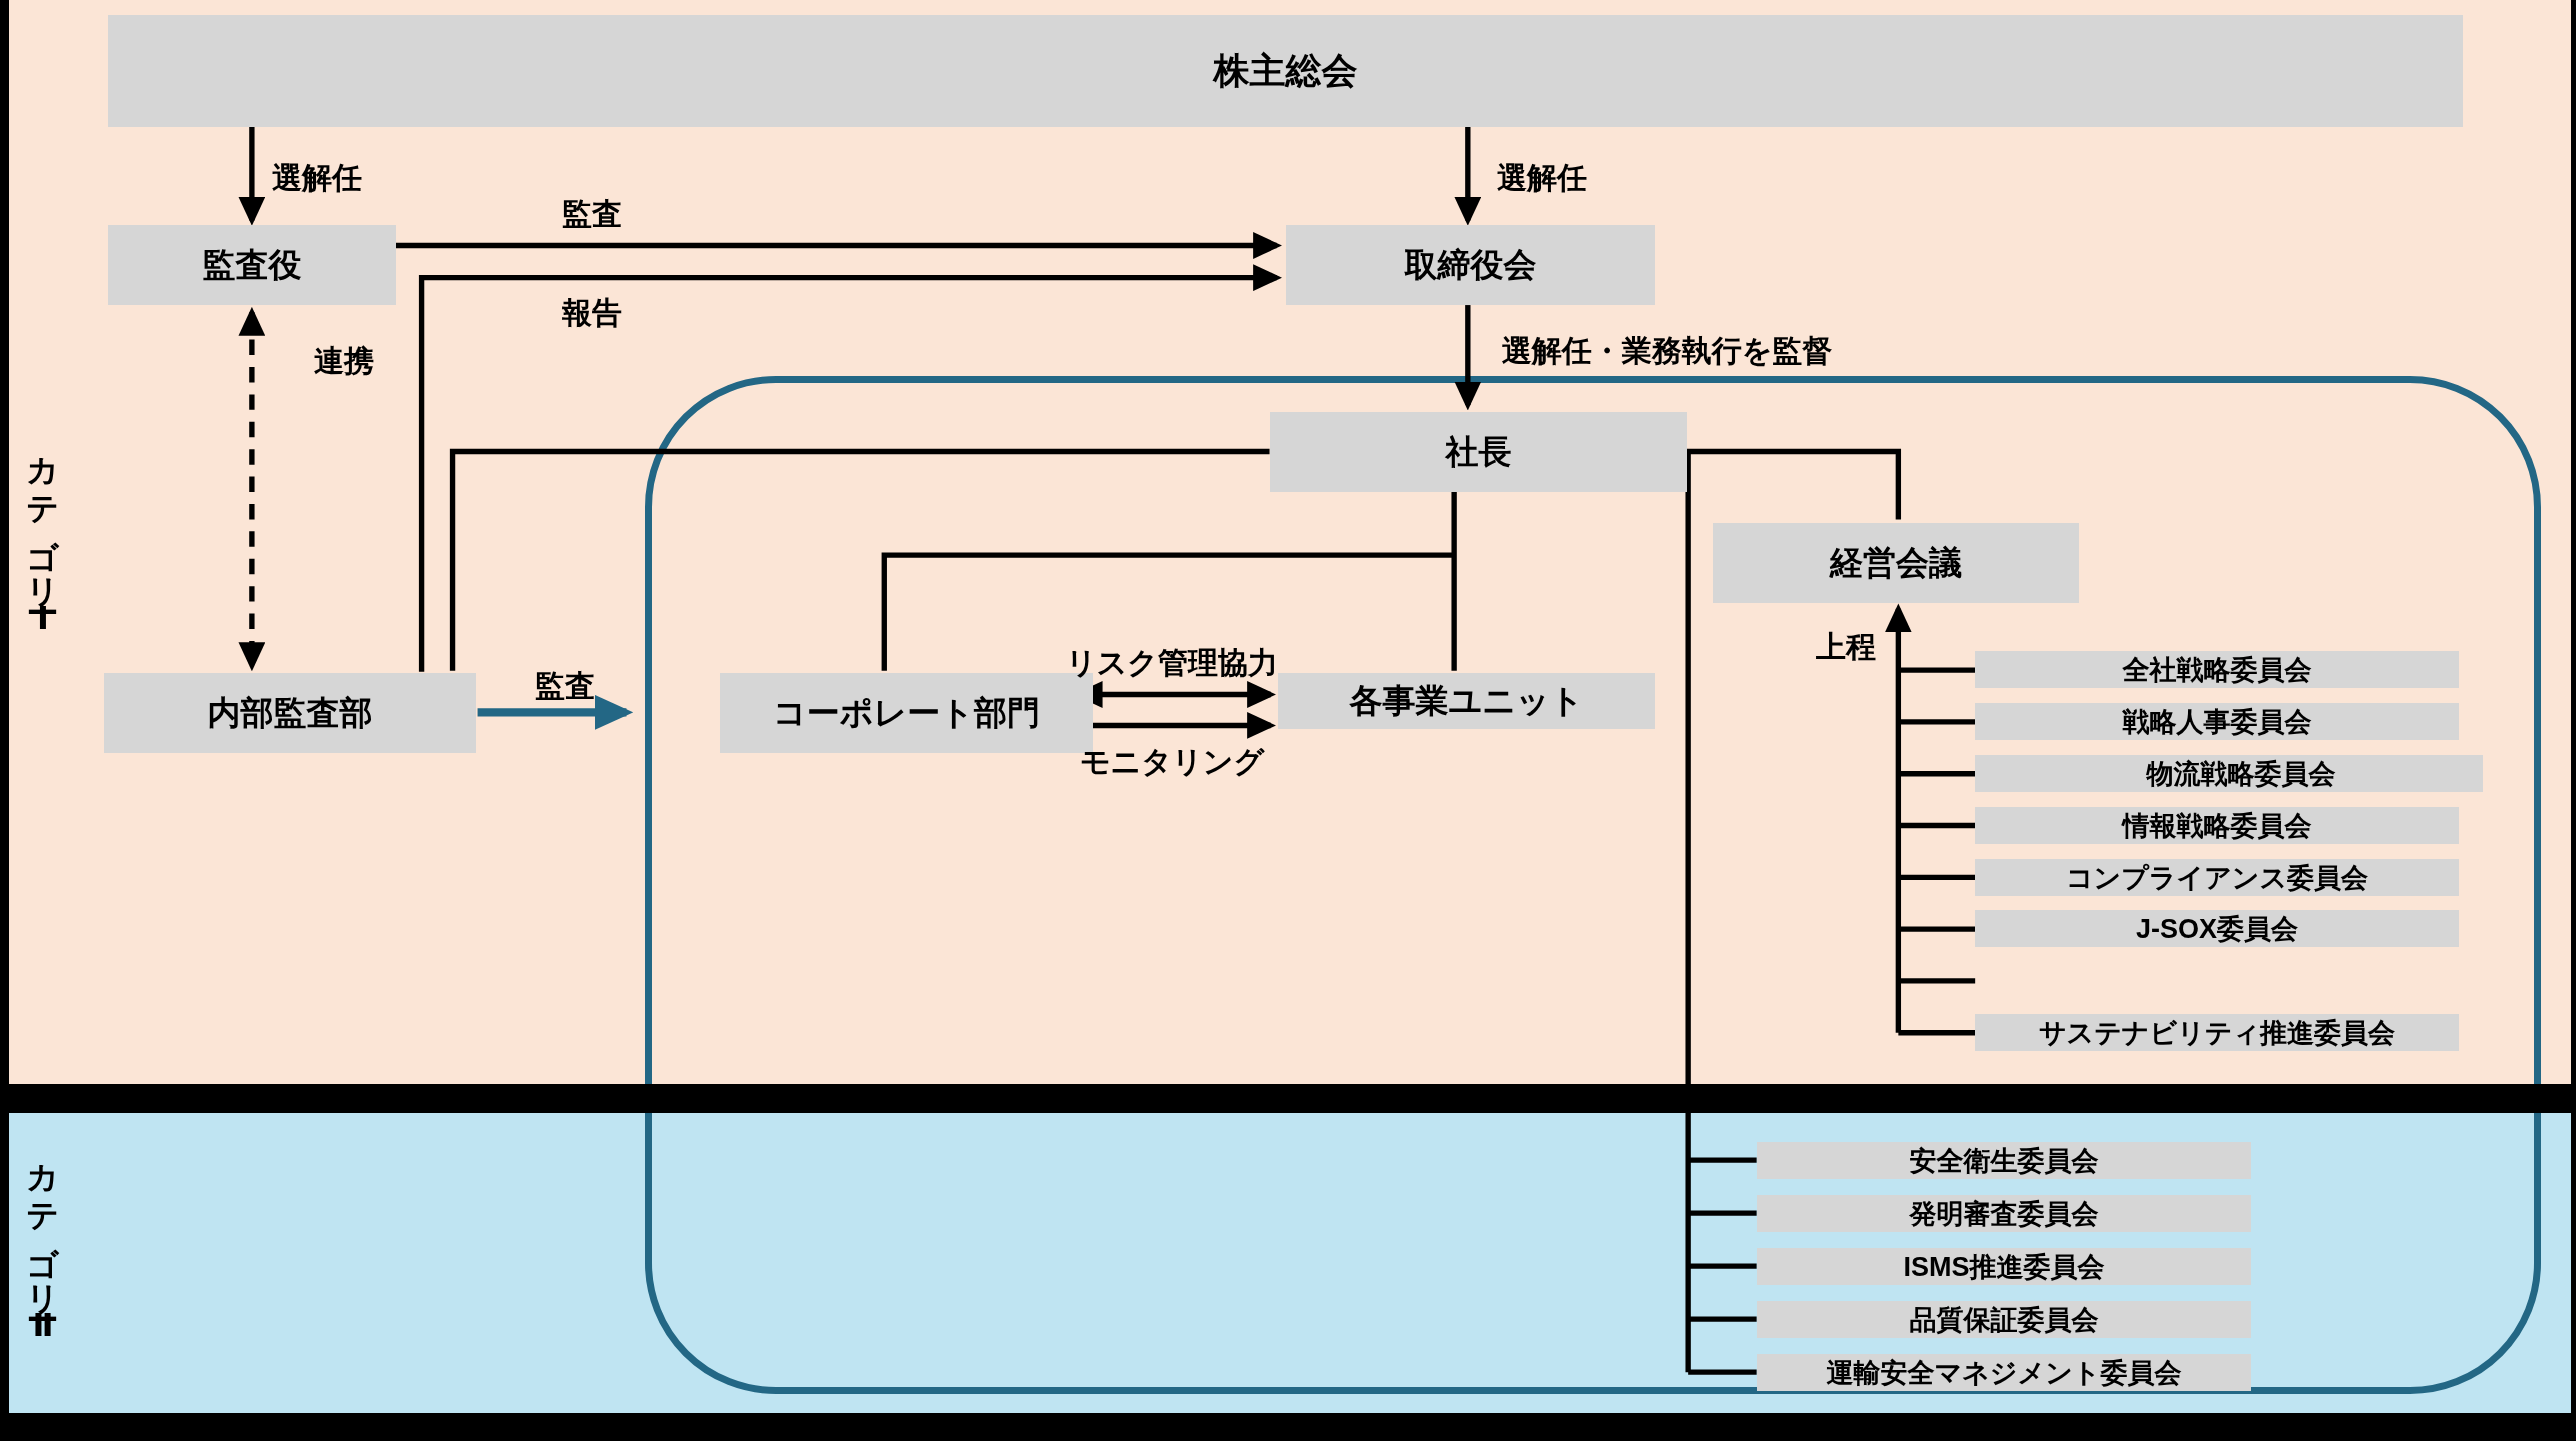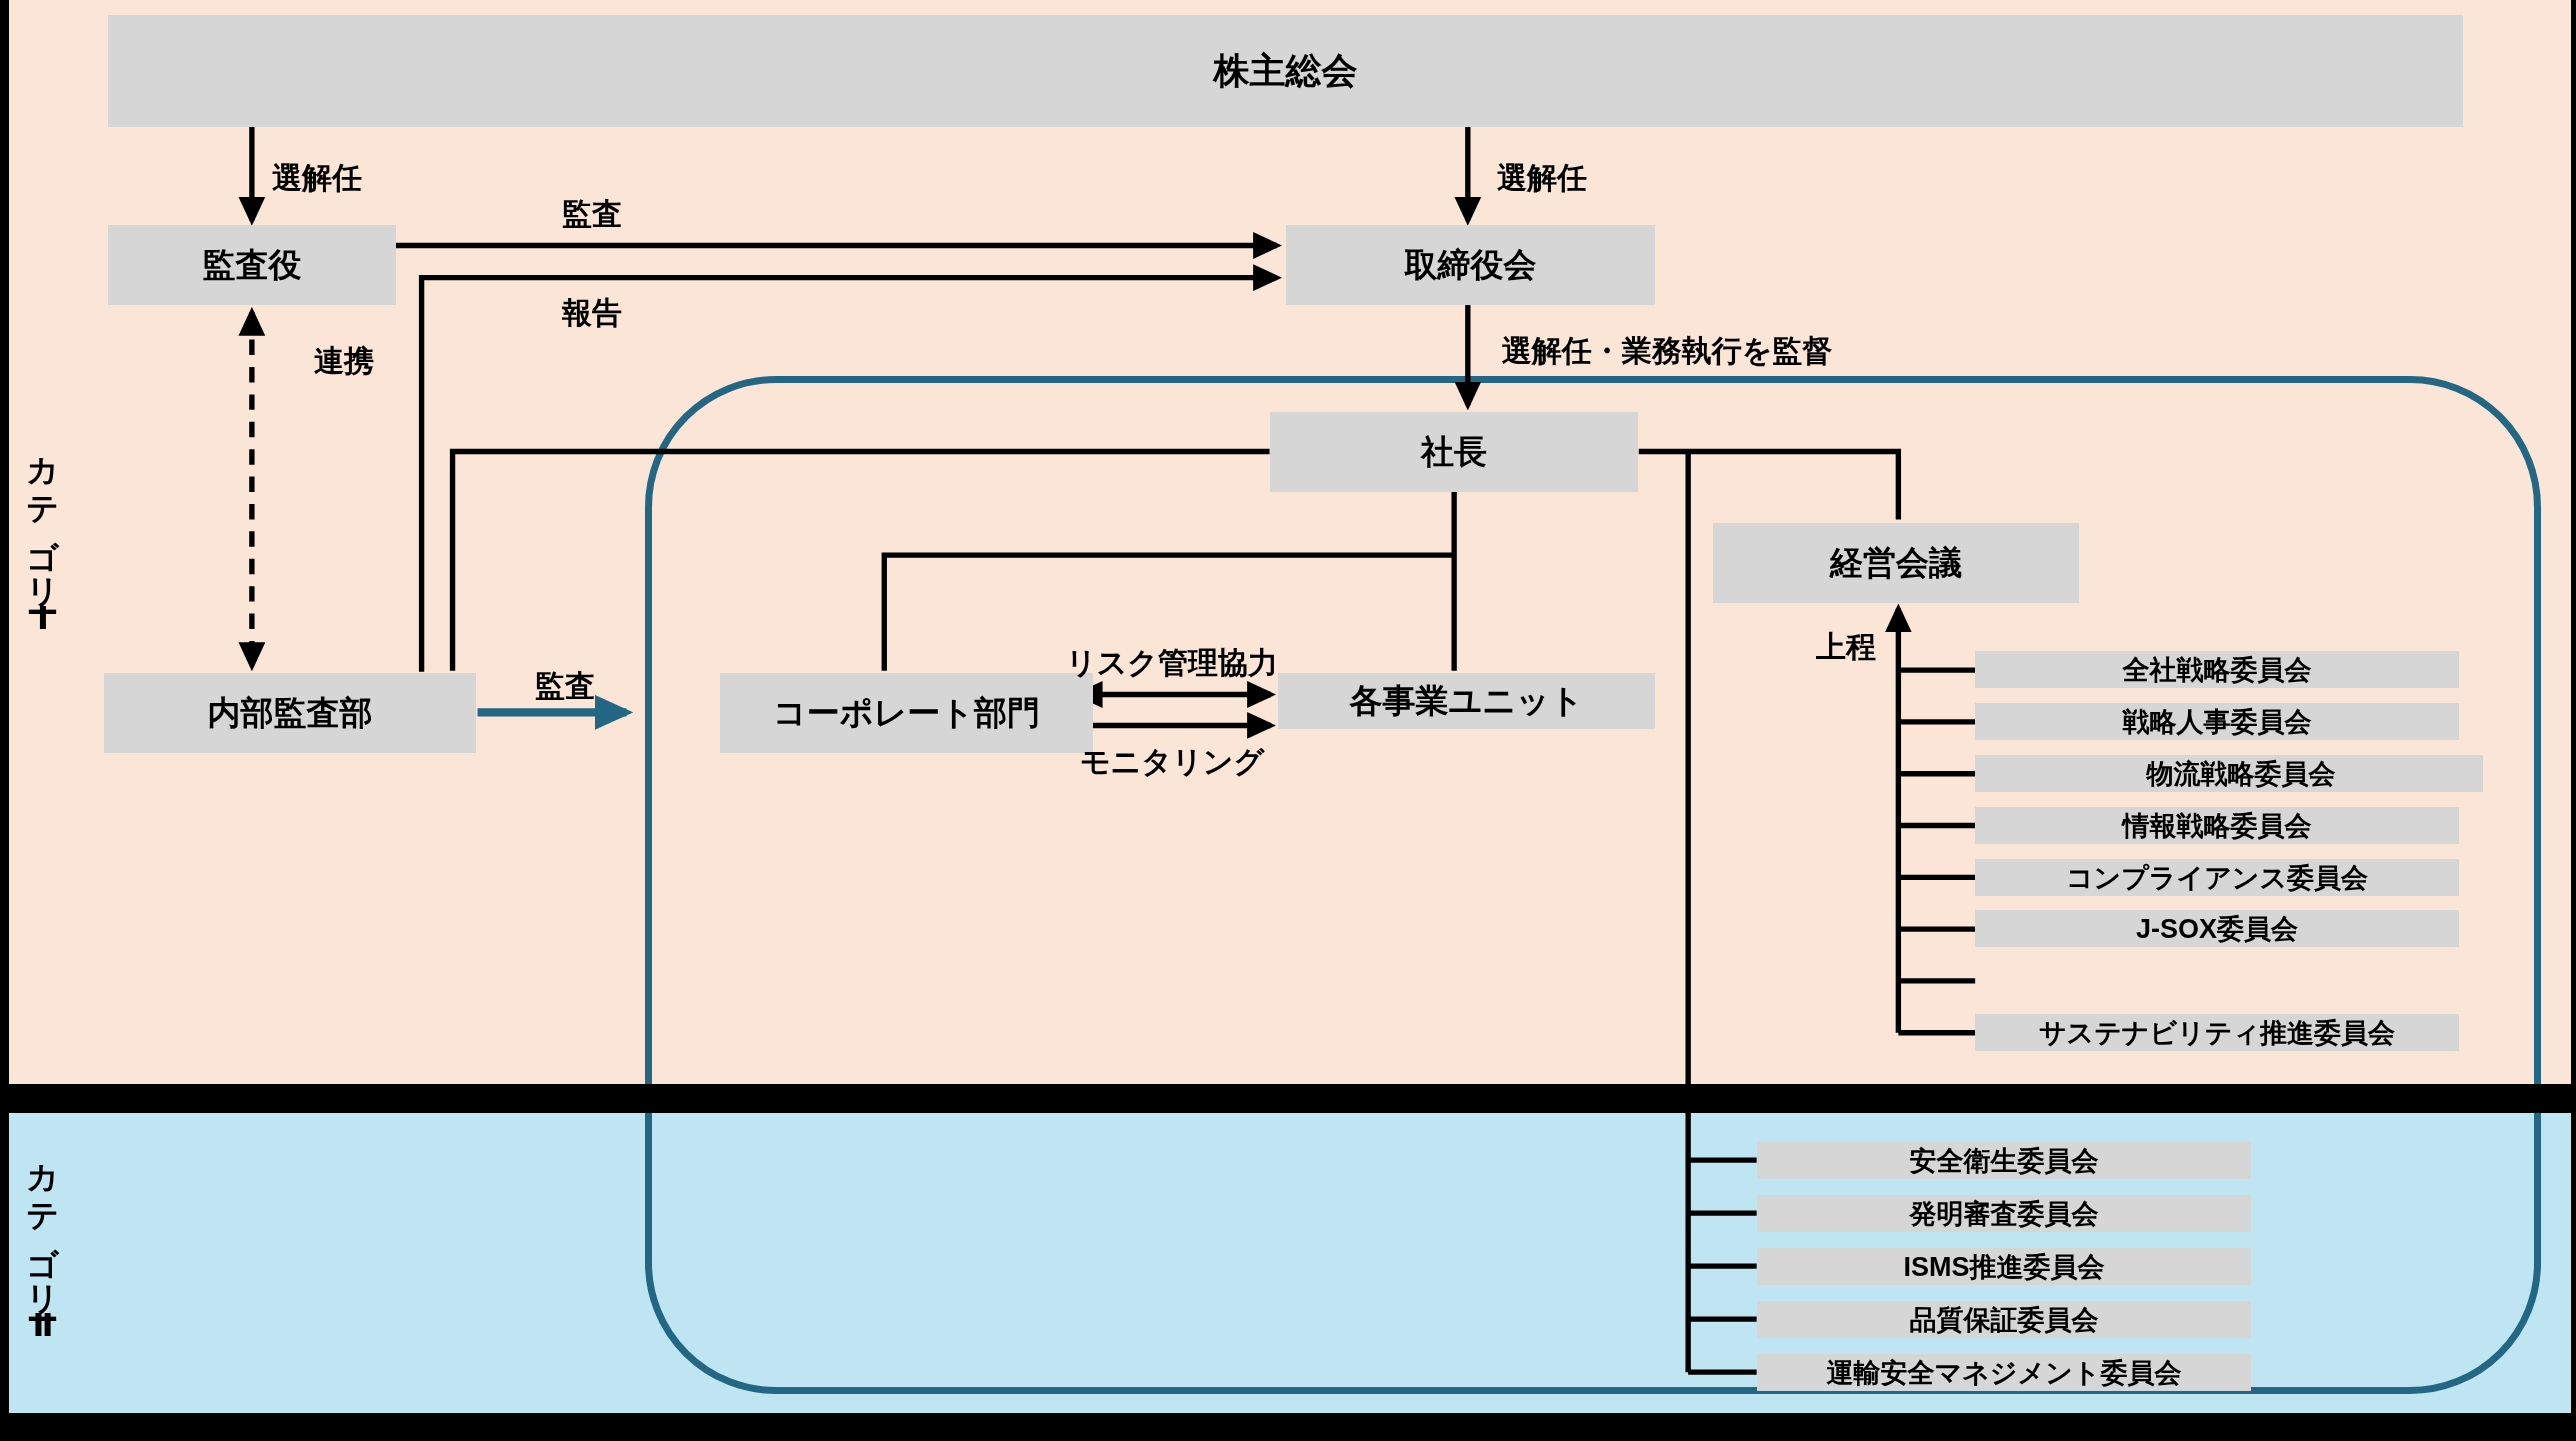--- a/index.html
+++ b/index.html
@@ -106,21 +106,21 @@
 
   <div class="node big" style="left:108px;top:15px;width:2355px;height:112px;">
     <span>株主総会</span>
   </div>
   <div class="node mid" style="left:108px;top:225px;width:288px;height:80px;">
     <span>監査役</span>
   </div>
   <div class="node mid" style="left:1286px;top:225px;width:369px;height:80px;">
     <span>取締役会</span>
   </div>
-  <div class="node mid" style="left:1270px;top:412px;width:368px;height:80px;">
+  <div class="node mid" style="left:1270px;top:412px;width:417px;height:80px;">
     <span>社長</span>
   </div>
   <div class="node mid" style="left:1713px;top:523px;width:366px;height:80px;">
     <span>経営会議</span>
   </div>
   <div class="node mid" style="left:104px;top:673px;width:372px;height:80px;">
     <span>内部監査部</span>
   </div>
   <div class="node mid" style="left:696px;top:673px;width:373px;height:80px;margin-left:24px;">
     <span>コーポレート部門</span>

